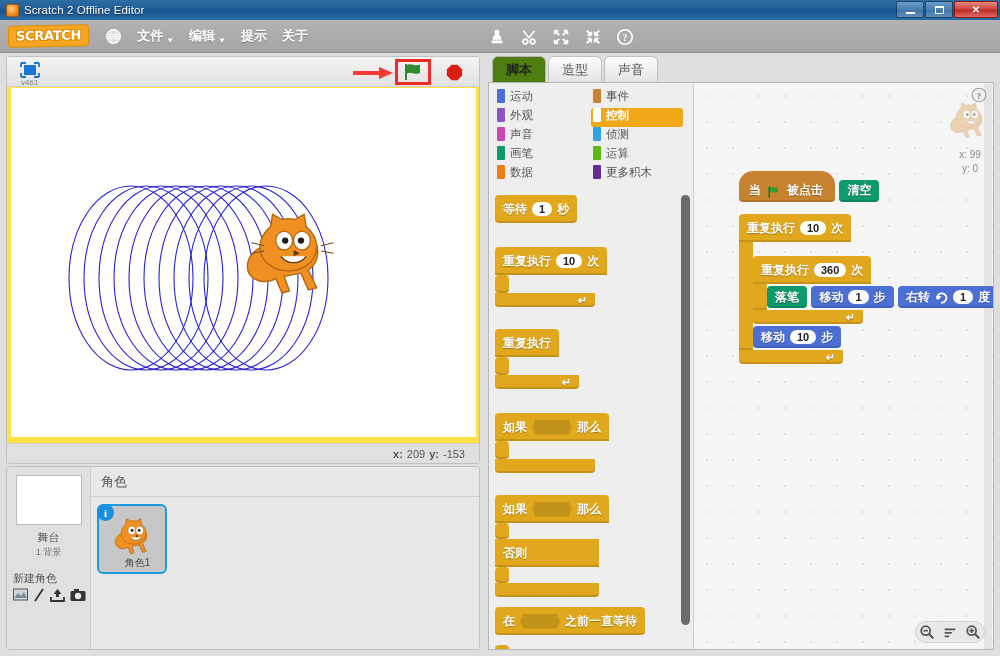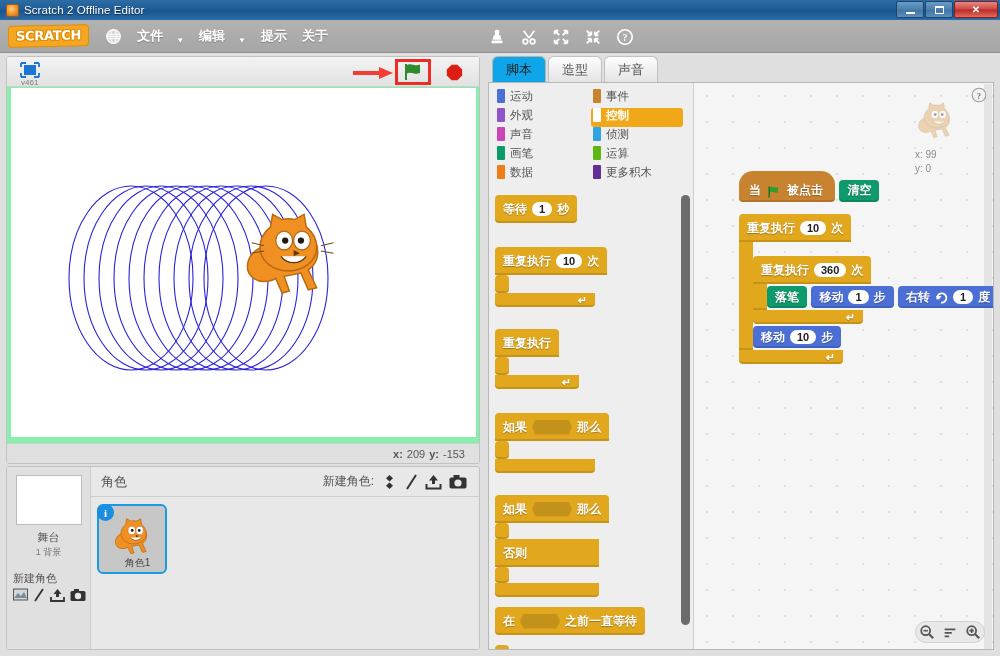--- a/index.html
+++ b/index.html
@@ -47,31 +47,31 @@
     font-family: "DejaVu Sans", sans-serif;
     font-weight: bold; font-size: 13px; color: #fff;
     background: #f5a623; padding: 2px 7px 3px; border-radius: 4px;
     letter-spacing: -.3px;
     text-shadow: -1px -1px 0 #e08c00, 1px -1px 0 #e08c00, -1px 1px 0 #e08c00, 1px 1px 0 #e08c00;
     border: 1px solid #e09000; transform: skewY(-1deg);
   }
   .globe-icon { margin-left: 16px; width: 17px; height: 17px; }
   .menu-item {
     margin-left: 15px; color: #fff; font-size: 13px; font-weight: bold;
-    display: flex; align-items: flex-end; gap: 13px; cursor: default;
+    display: flex; align-items: flex-end; gap: 3px; cursor: default;
     text-shadow: 0 1px 1px rgba(0,0,0,.25);
   }
   .caret { font-size: 8px; }
   .tools { position: absolute; left: 488px; top: 0; height: 33px; display: flex; align-items: center; gap: 14px; }
   .tool-ico { width: 18px; height: 18px; }
 
   
   .stage-panel {
     position: absolute; left: 6px; top: 56px; width: 474px; height: 408px;
-    background: #86efac; border: 1px solid #c2c2c2; border-radius: 3px;
+    background: #fde047; border: 1px solid #c2c2c2; border-radius: 3px;
   }
   .stage-top {
     height: 30px; background: linear-gradient(to bottom, #f3f3f3, #e2e2e2);
     border-bottom: 1px solid #cfcfcf; position: relative;
   }
   .fs-icon { position: absolute; left: 10px; top: 3px; width: 26px; height: 20px; }
   .ver-label { position: absolute; left: 14px; top: 21px; font-size: 8px; color: #7a7a7a; }
   .flag-box {
     position: absolute; right: 48px; top: 2px; width: 36px; height: 26px;
     border: 3px solid #ee2b25; box-sizing: border-box;
@@ -125,21 +125,21 @@
 
   
   .editor { position: absolute; left: 488px; top: 56px; width: 506px; height: 594px; }
   .tabs { display: flex; height: 26px; padding-left: 4px; gap: 2px; }
   .tab {
     padding: 0 13px; height: 26px; line-height: 25px; font-size: 13px; color: #555;
     background: linear-gradient(to bottom, #fdfdfd, #e4e4e4);
     border: 1px solid #c0c0c0; border-bottom: none;
     border-radius: 6px 6px 0 0;
   }
-  .tab.active { background: #0ea5e9; color: #222; font-weight: normal; border-color: #b4b4b4; }
+  .tab.active { background: #4d7c0f; color: #222; font-weight: bold; border-color: #b4b4b4; }
   .editor-body {
     position: absolute; left: 0; top: 26px; right: 0; bottom: 0;
     background: #f0f0f0; border: 1px solid #b7b7b7; display: flex;
   }
   
   .palette { width: 205px; position: relative; background: #eeeeee; border-right: 1px solid #cfcfcf; }
   .cats { display: flex; padding: 6px 0 4px 6px; font-size: 11.5px; }
   .cat-col { width: 96px; }
   .cat {
     display: flex; align-items: flex-start; gap: 5px; height: 19px; padding-left: 2px;
@@ -153,21 +153,21 @@
     background: #6b6b6b; border-radius: 5px;
   }
   
   .scripts { flex: 1; position: relative; background: #f5f5f5; overflow: hidden; }
   .scripts::before {
     content: ""; position: absolute; inset: 0;
     background-image: radial-gradient(circle, #e0e0e0 1px, transparent 1.2px);
     background-size: 26px 26px;
   }
   .help-ico { position: absolute; right: 6px; top: 4px; width: 16px; height: 16px; z-index: 3; }
-  .sprite-wm { position: absolute; right: 32px; top: 16px; text-align: left; z-index: 2; }
+  .sprite-wm { position: absolute; right: 0; top: 16px; text-align: center; z-index: 2; }
   .sprite-wm .xy { font-size: 10px; color: #8a8a8a; line-height: 12px; margin-top: 2px; }
   .zoom-ctrl {
     position: absolute; right: 8px; bottom: 6px; height: 22px; width: 70px;
     background: #e8e8e8; border-radius: 11px; display: flex; align-items: center;
     justify-content: space-around; z-index: 3; border: 1px solid #d2d2d2;
   }
   .scr-vscroll { position: absolute; right: 1px; top: 1px; width: 8px; height: 100%; background: #e4e4e4; }
 
   
   .blk {
@@ -344,40 +344,20 @@
       <svg width="16" height="14" viewBox="0 0 16 14">
         <rect x="0.5" y="3" width="15" height="10" rx="1.5" fill="#333"></rect>
         <rect x="4" y="1" width="5" height="2.5" fill="#333"></rect>
         <circle cx="8" cy="8" r="3.2" fill="#e8e8e8"></circle>
       </svg>
     </div>
   </div>
 
   <div class="sprite-header">
     <div class="lbl">角色</div>
-    <div class="new-sprite">
-      <div class="lbl2">新建角色:</div>
-      <svg width="17" height="16" viewBox="0 0 17 16">
-        <path d="M8.5 1l3.5 3.2-3.5 3.3-3.5-3.3z" fill="#333"></path>
-        <path d="M8.5 8.5l3.5 3.2-3.5 3.3-3.5-3.3z" fill="#333"></path>
-      </svg>
-      <svg width="13" height="16" viewBox="0 0 13 16">
-        <path d="M2 15L11 1" stroke="#333" stroke-width="2"></path>
-      </svg>
-      <svg width="17" height="16" viewBox="0 0 17 16">
-        <path d="M8.5 1l4.5 5.5h-9z" fill="#333"></path>
-          <rect x="7" y="5" width="3" height="5" fill="#333"></rect>
-        <path d="M1.5 10v4.5h14V10" stroke="#333" stroke-width="2" fill="none"></path>
-      </svg>
-      <svg width="18" height="16" viewBox="0 0 18 16">
-        <rect x="0.5" y="3.5" width="17" height="11" rx="1.8" fill="#333"></rect>
-        <rect x="4.5" y="1" width="6" height="3" fill="#333"></rect>
-        <circle cx="9" cy="9" r="3.6" fill="#e8e8e8"></circle>
-      </svg>
-    </div>
   </div>
 
   <div class="sprite-list">
     <div class="sprite-card">
       <div class="info-badge">i</div>
       <svg width="48" height="42" viewBox="0 0 100 90" style="margin:10px 0 0 12px">
         <path d="M26 36c-10 2-18 10-18 20 0 8 7 14 16 14 4 0 8-1 11-3l6 14 7-2-5-14 16-3 7 16 8-2-8-17c6-4 9-10 9-17 0-13-11-23-26-23-8 0-16 3-23 8z" fill="#f19022" stroke="#b8690f" stroke-width="1.6"></path>
         <path d="M62 6l-9 5c-4-1-8-1-12 0l-9-5-2 12c-6 5-10 12-10 19 0 14 13 23 27 23s27-9 27-23c0-7-4-14-10-19z" fill="#f19022" stroke="#b8690f" stroke-width="1.6"></path>
         <ellipse cx="43" cy="31" rx="8" ry="9" fill="#fff" stroke="#b8690f" stroke-width="1.2"></ellipse>
         <ellipse cx="60" cy="31" rx="8" ry="9" fill="#fff" stroke="#b8690f" stroke-width="1.2"></ellipse>

